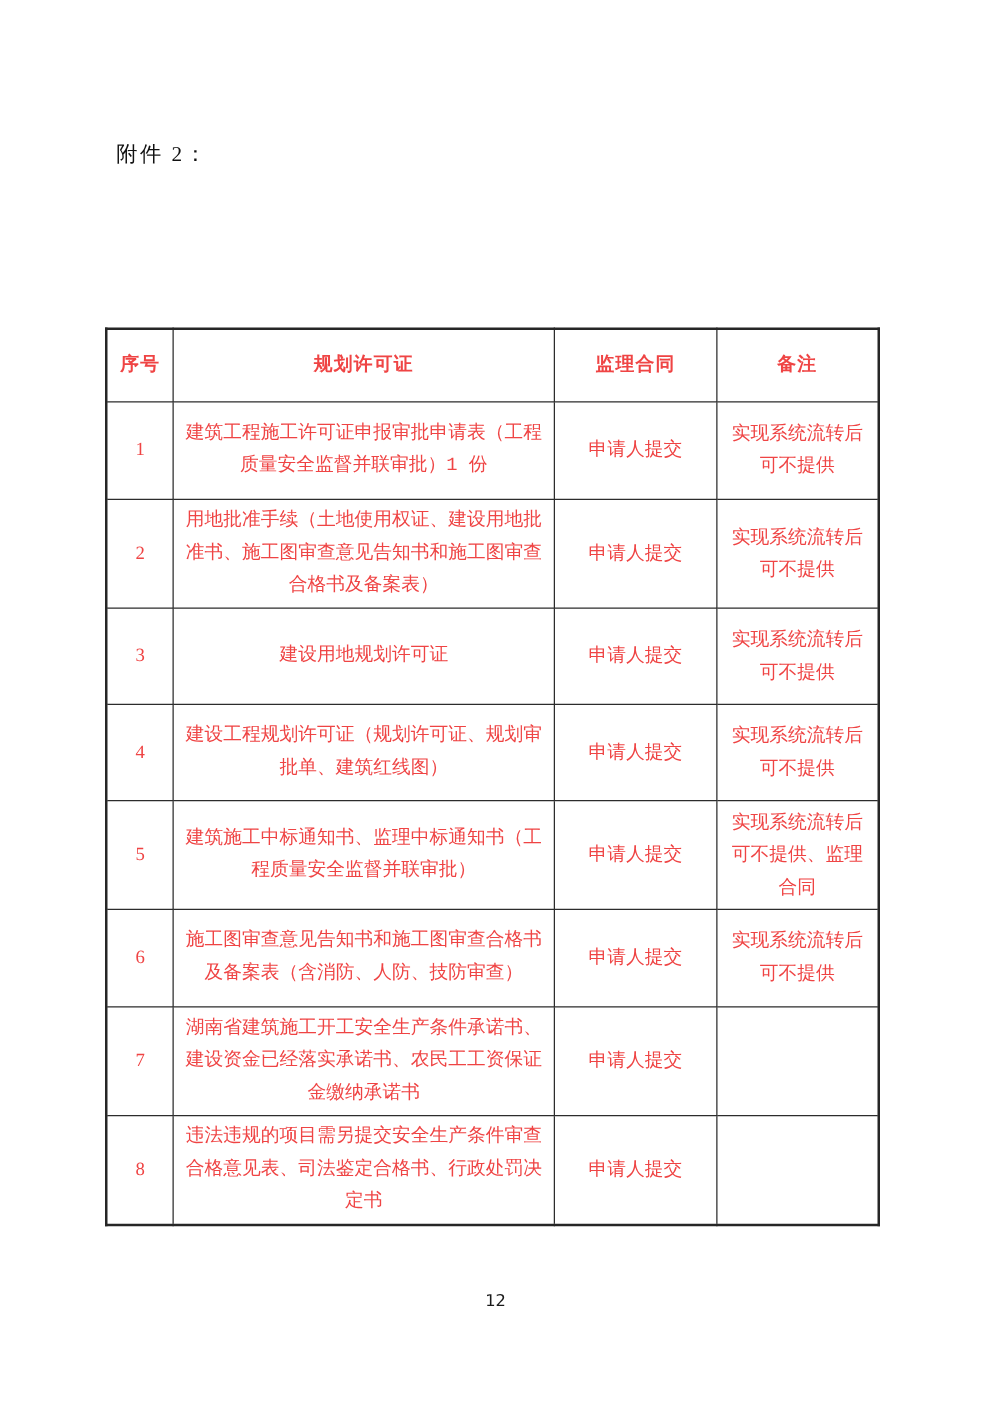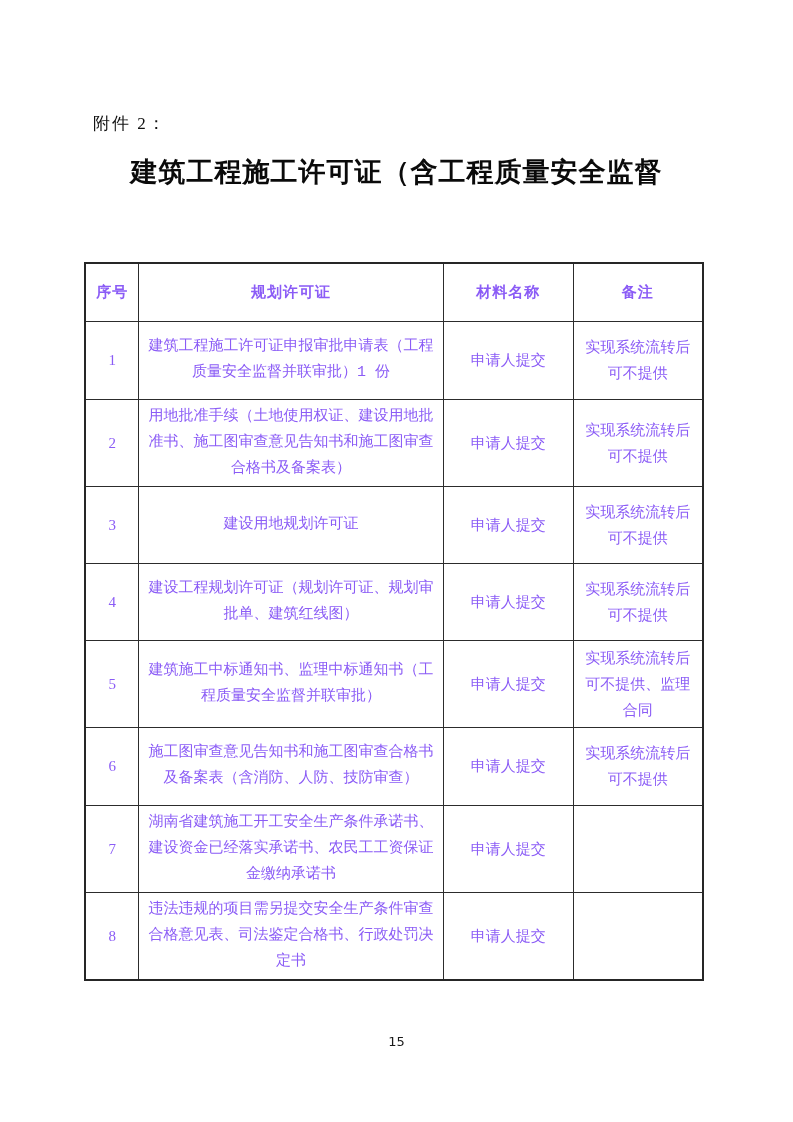--- a/index.html
+++ b/index.html
@@ -34,21 +34,21 @@
     color: #0a0a0a;
   }
   table.materials-table {
     position: absolute;
     left: 84px;
     top: 262px;
     width: 620px;
     border-collapse: collapse;
     table-layout: fixed;
     font-size: 15px;
-    color: #8b5cf6;
+    color: #ef4444;
   }
   table.materials-table td, table.materials-table th {
     border: 1px solid #2c2c2c;
     text-align: center;
     vertical-align: middle;
     padding: 4px 8px;
     line-height: 26px;
     font-weight: normal;
   }
   table.materials-table { border: 2px solid #262626; }
@@ -81,35 +81,34 @@
     font-family: "DejaVu Sans", "Liberation Sans", sans-serif;
     color: #1a1a1a;
   }
 </style>
 </head>
 <body>
 
 <div class="attachment-label">附件 2：</div>
 
 <div class="doc-title">
-  <div>建筑工程施工许可证（含工程质量安全监督</div>
 </div>
 
 <table class="materials-table">
   <colgroup>
     <col class="col-no">
       <col class="col-name">
       <col class="col-source">
       <col class="col-remark">
   </colgroup>
   <thead>
     <tr>
       <th>序号</th>
       <th>规划许可证</th>
-      <th>材料名称</th>
+      <th>监理合同</th>
       <th>备注</th>
     </tr>
   </thead>
   <tbody>
     <tr>
       <td class="cell-no">1</td>
       <td class="cell-name">建筑工程施工许可证申报审批申请表（工程质量安全监督并联审批）1 份</td>
       <td class="cell-source">申请人提交</td>
       <td class="cell-remark">实现系统流转后可不提供</td>
     </tr>
@@ -151,13 +150,13 @@
     </tr>
     <tr>
       <td class="cell-no">8</td>
       <td class="cell-name">违法违规的项目需另提交安全生产条件审查合格意见表、司法鉴定合格书、行政处罚决定书</td>
       <td class="cell-source">申请人提交</td>
       <td class="cell-remark"></td>
     </tr>
   </tbody>
 </table>
 
-<div class="page-number">15</div>
+<div class="page-number">12</div>
 
 </body></html>

